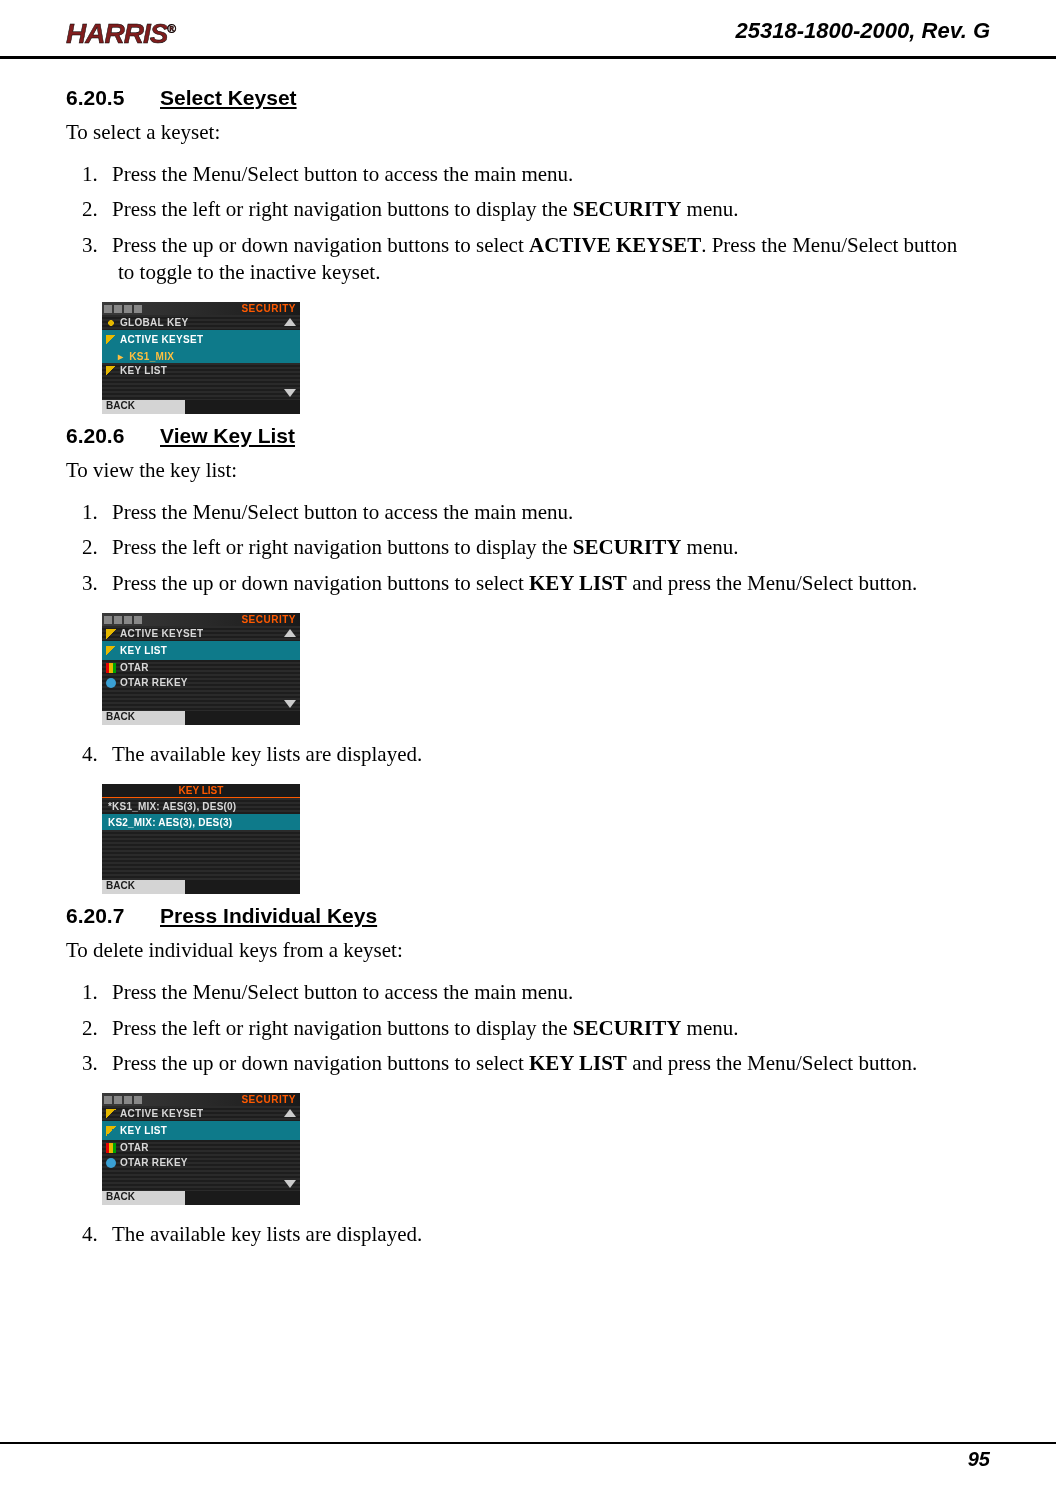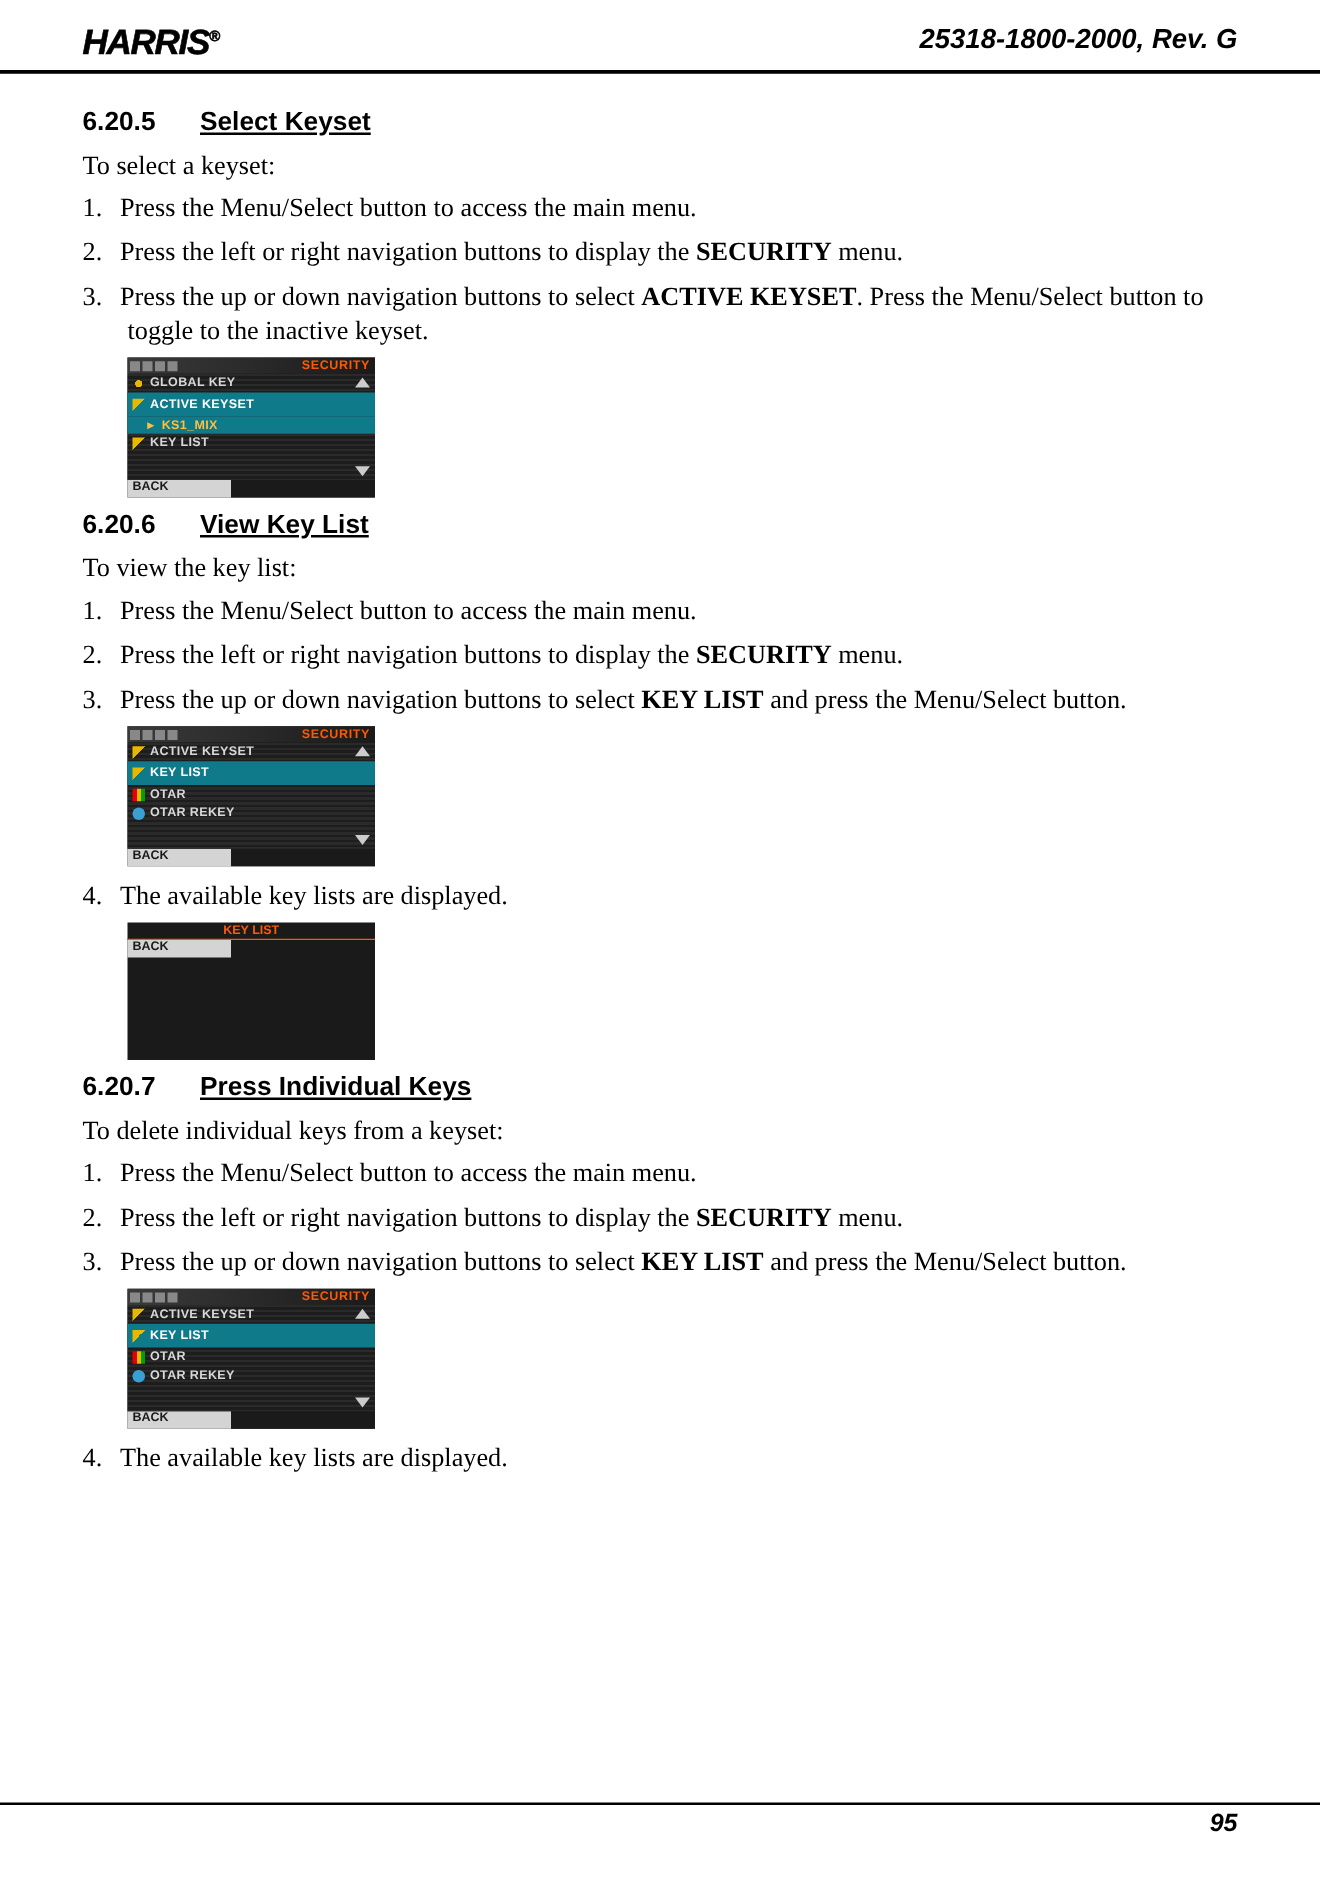--- a/index.html
+++ b/index.html
@@ -19,21 +19,21 @@
       padding: 18px 66px 6px 66px;
       border-bottom: 3px solid #000;
     }
     .harris-logo {
       font-family: Arial, sans-serif;
       font-weight: 900;
       font-style: italic;
       font-size: 28px;
       letter-spacing: -1px;
       -webkit-text-stroke: 0.5px #000;
-      color: #000000;
+      color: #7f1d1d;
     }
     .harris-logo sup { font-size: 12px; font-style: normal; vertical-align: super; }
     .doc-number {
       font-family: Arial, sans-serif;
       font-weight: bold;
       font-style: italic;
       font-size: 22px;
     }
     .content {
       padding: 21px 66px 0 66px;
@@ -46,21 +46,21 @@
       margin-bottom: 10px;
     }
     .section-heading .num { display: inline-block; width: 94px; }
     .section-heading .title { text-decoration: underline; }
     .intro-text {
       font-size: 21px;
       margin-bottom: 8px;
     }
     ol.steps {
       list-style: none;
-      margin: 0;
+      margin: 16px;
       padding: 0;
     }
     ol.steps li {
       font-size: 21px;
       padding-left: 36px;
       text-indent: -36px;
       margin-bottom: 8px;
       line-height: 1.3;
     }
     ol.steps li .num { display: inline-block; width: 30px; text-indent: 0; }
@@ -288,20 +288,24 @@
         <span>BACK</span>
       </div>
   </div>
 
   <ol class="steps">
     <li><span class="num">4.</span><span>The available key lists are displayed.</span></li>
   </ol>
 
   <div class="screenshot" style="height:110px">
     <div class="keylist-title" style="border-bottom:1px solid #ff5a00">KEY LIST</div>
+    <div class="ss-body">
+      <div class="keylist-row">*KS1_MIX: AES(3), DES(0)</div>
+      <div class="keylist-row selected">KS2_MIX: AES(3), DES(3)</div>
+    </div>
     <div class="ss-bottombar">
         <span>BACK</span>
       </div>
   </div>
 
   <div class="section-heading">
     <span class="num">6.20.7</span><span class="title">Press Individual Keys</span>
   </div>
   <p class="intro-text">To delete individual keys from a keyset:</p>
   <ol class="steps">

